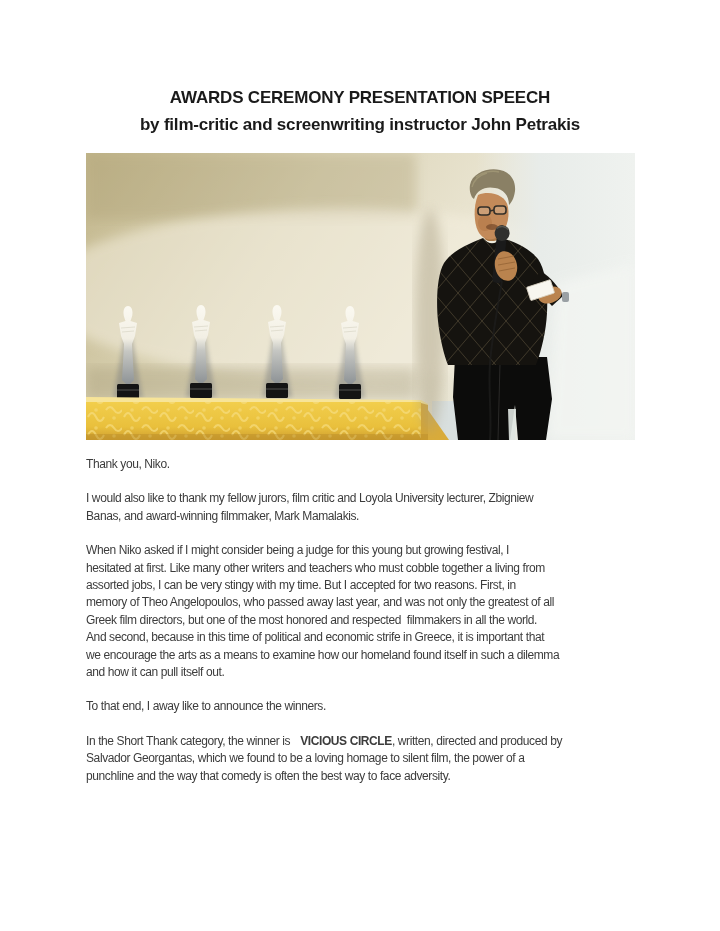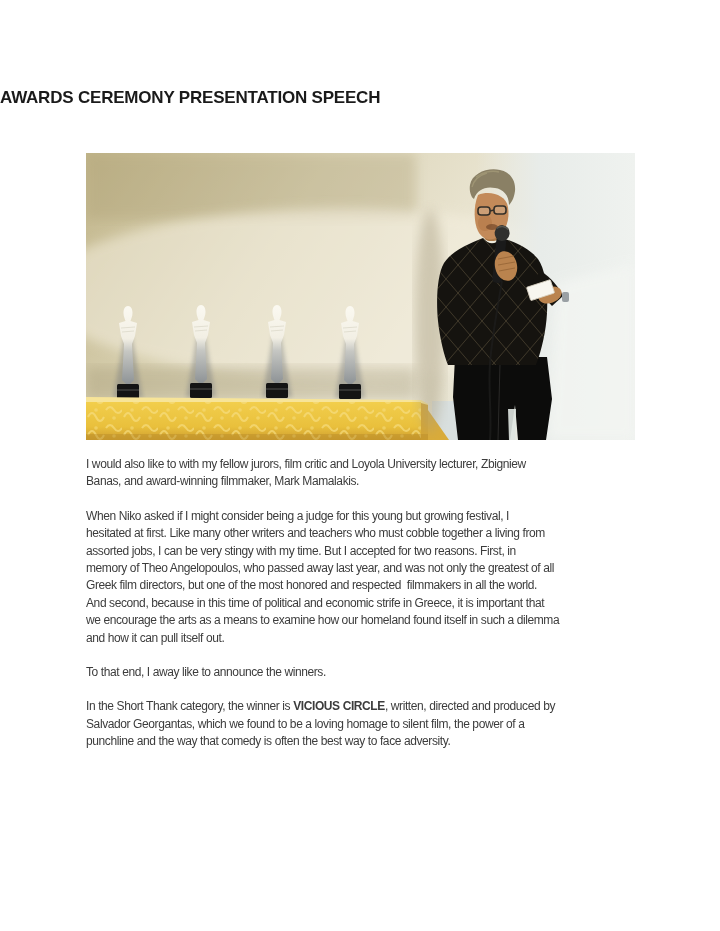--- a/index.html
+++ b/index.html
@@ -13,20 +13,21 @@
     height: 931px;
     background: #ffffff;
     overflow: hidden;
     font-family: "Liberation Sans", "DejaVu Sans", sans-serif;
   }
   .title {
     position: absolute;
     top: 84px;
     left: 0;
     right: 0;
+    text-align: center;
     font-weight: bold;
     font-size: 17px;
     line-height: 27px;
     letter-spacing: -0.2px;
     color: #1a1a1a;
   }
   .photo {
     position: absolute;
     left: 86px;
     top: 153px;
@@ -41,29 +42,30 @@
     width: 560px;
     color: #3c3c3c;
     font-size: 12px;
     line-height: 17.4px;
     letter-spacing: -0.4px;
   }
   .speech p {
     margin: 0 0 17px 0;
     white-space: pre;
   }
-  .b { font-weight: bold; }
+  .b { font-weight: bold; margin-left: 7px; }
 </style>
 </head>
 <body>
 
 <div class="page">
 
   <div class="title">
     <div>AWARDS CEREMONY PRESENTATION SPEECH</div>
+    <div>by film-critic and screenwriting instructor John Petrakis</div>
   </div>
 
   <svg class="photo" viewBox="0 0 549 287" preserveAspectRatio="none" xmlns="http://www.w3.org/2000/svg">
     <defs>
       <linearGradient id="wall" x1="0" y1="0" x2="1" y2="0.35">
         <stop offset="0" stop-color="#c1b58b"></stop>
         <stop offset="0.40" stop-color="#dcd5b9"></stop>
         <stop offset="0.72" stop-color="#eae5d2"></stop>
         <stop offset="1" stop-color="#e7e4d4"></stop>
       </linearGradient>
@@ -168,21 +170,22 @@
       <rect x="476" y="139" width="7" height="10" rx="2" fill="#9aa0a4"></rect>
       <g transform="rotate(-18 455 137)">
         <rect x="442" y="130" width="25" height="14" rx="1" fill="#f8f6ef" stroke="#d8d2c2" stroke-width="0.8"></rect>
       </g>
 
       <path d="M416,128 C411,158 406,184 404,210 C402,236 406,262 404,287" stroke="#1d1d1c" stroke-width="2" fill="none" opacity="0.8"></path>
     </g>
   </svg>
 
   <div class="speech">
-    <p>I would also like to with my fellow jurors, film critic and Loyola University lecturer, Zbigniew
+    <p>Thank you, Niko.</p>
+    <p>I would also like to thank my fellow jurors, film critic and Loyola University lecturer, Zbigniew
 Banas, and award-winning filmmaker, Mark Mamalakis.</p>
     <p>When Niko asked if I might consider being a judge for this young but growing festival, I
 hesitated at first. Like many other writers and teachers who must cobble together a living from
 assorted jobs, I can be very stingy with my time. But I accepted for two reasons. First, in
 memory of Theo Angelopoulos, who passed away last year, and was not only the greatest of all
 Greek film directors, but one of the most honored and respected  filmmakers in all the world.
 And second, because in this time of political and economic strife in Greece, it is important that
 we encourage the arts as a means to examine how our homeland found itself in such a dilemma
 and how it can pull itself out.</p>
     <p>To that end, I away like to announce the winners.</p>

